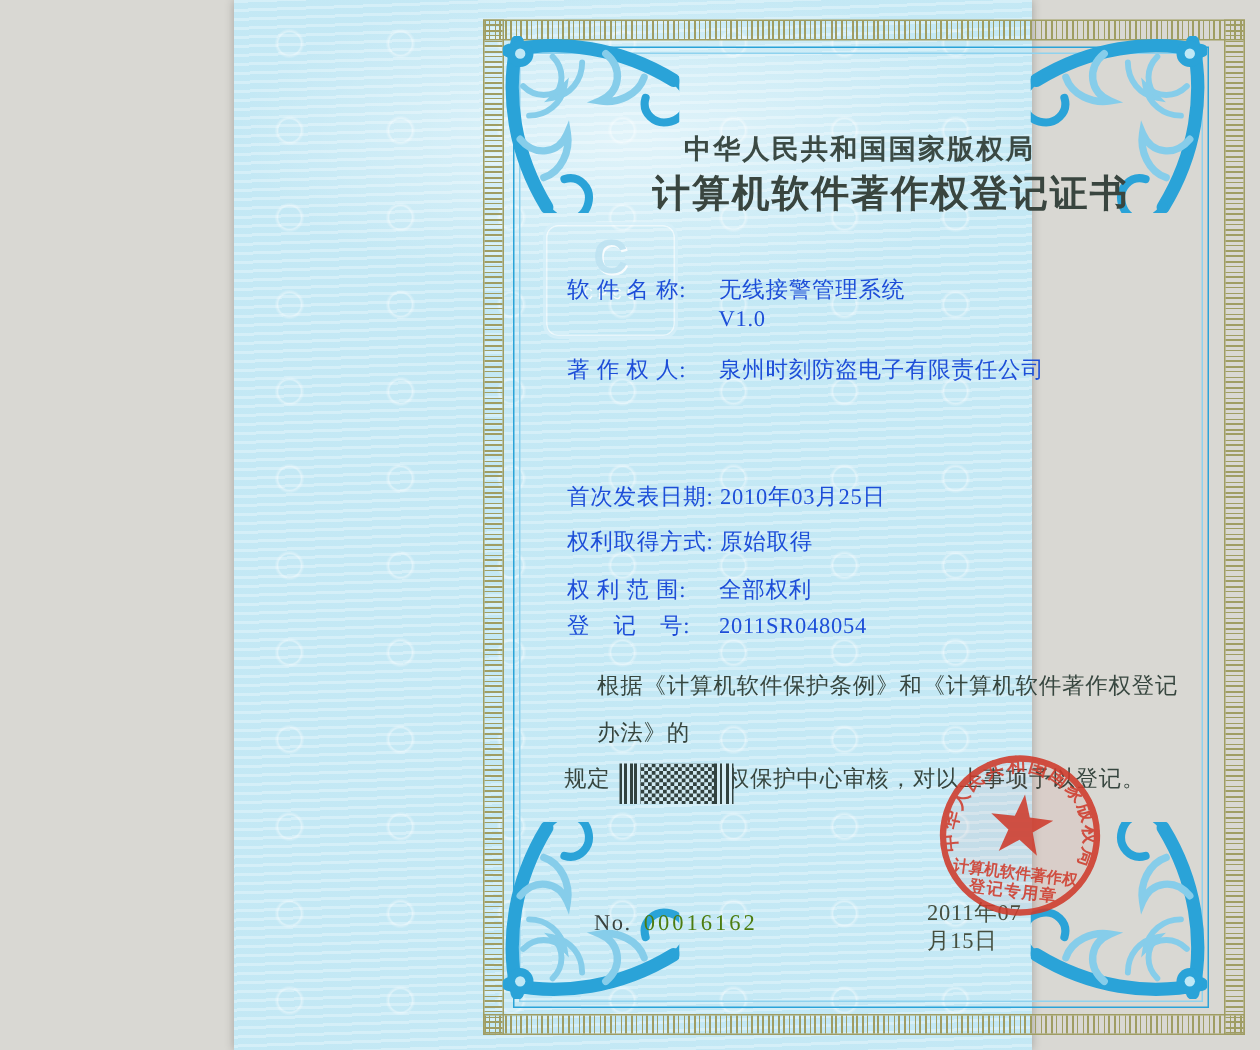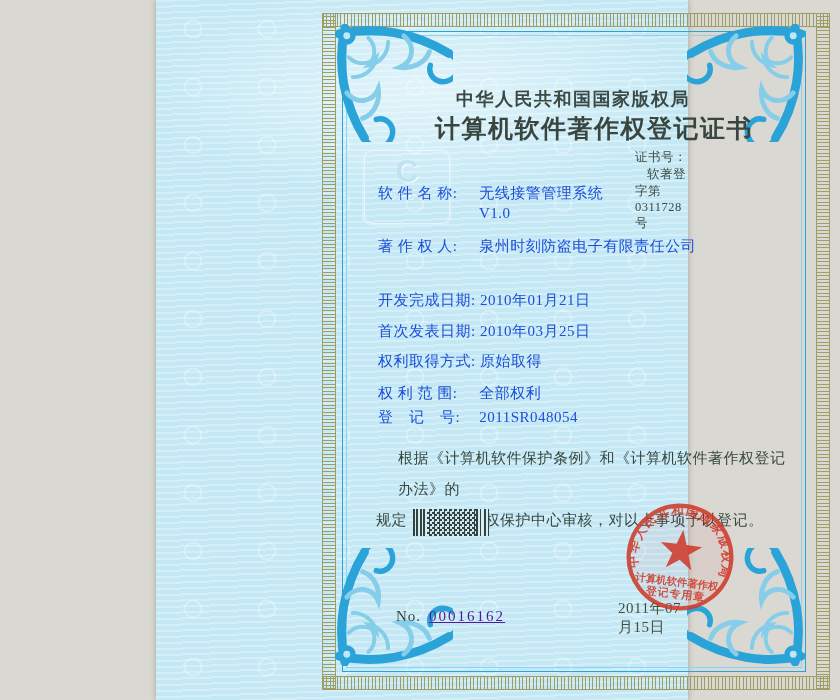--- a/index.html
+++ b/index.html
@@ -50,21 +50,21 @@
              text-shadow:1px 1px 0 #fff;}
   .emboss .cap{font-size:11px;letter-spacing:3px;margin-top:-2px;font-family:Liberation Mono, monospace;
                text-shadow:1px 1px 0 #fff;}
   
   .barcode{position:absolute;left:257px;top:509px;width:76px;height:27px;display:flex;}
   .bc-l{width:14px;background:repeating-linear-gradient(90deg,#32423f 0 2px,#d6eef6 2px 3px,#32423f 3px 5px,#d6eef6 5px 7px);}
   .bc-m{flex:1;background:repeating-conic-gradient(#32423f 0% 25%, #cfe9f2 0% 50%);background-size:5px 5px;}
   .bc-r{width:13px;background:repeating-linear-gradient(90deg,#32423f 0 2px,#d6eef6 2px 4px,#32423f 4px 5px,#d6eef6 5px 8px);}
   
   .serial{position:absolute;left:240px;top:608px;font-size:15px;color:#3a423e;letter-spacing:1px;}
-  .serial .num{color:#4c1d95;margin-left:8px;letter-spacing:2px;text-decoration:underline;}
+  .serial .num{color:#4d7c0f;margin-left:8px;letter-spacing:2px;}
   
   .issue-date{position:absolute;left:462px;top:599px;font-size:15px;font-weight:normal;
               color:#454f3f;letter-spacing:.5px;}
   .seal{position:absolute;left:467px;top:500px;width:114px;height:114px;transform:rotate(7deg);opacity:.88;}
   .seal text{font-family:"Liberation Sans","DejaVu Sans",sans-serif;font-weight:bold;fill:#cf3a2b;}
 </style>
 </head>
 <body>
 
 <div class="stage">
@@ -105,44 +105,37 @@
       </svg>
     <svg class="corner c-bl">
         <use href="#cornerFlourish"></use>
       </svg>
     <svg class="corner c-br">
         <use href="#cornerFlourish"></use>
       </svg>
 
     <div class="authority">中华人民共和国国家版权局</div>
     <div class="title">计算机软件著作权登记证书</div>
-    <div class="certno">
-      <span>证书号：</span><span class="cv">软著登字第0311728号</span>
-    </div>
 
     <div class="emboss">
       <div class="c">C</div>
       <div class="cap">CPCC</div>
     </div>
 
     <div class="frow" style="top:184px">
       <span class="flab">软 件 名 称:</span>
       <span class="fval">无线接警管理系统</span>
     </div>
     <div class="frow" style="top:205px">
       <span class="flab"></span>
       <span class="fval">V1.0</span>
     </div>
     <div class="frow" style="top:237px">
       <span class="flab">著 作 权 人:</span>
       <span class="fval">泉州时刻防盗电子有限责任公司</span>
-    </div>
-    <div class="frow" style="top:291px">
-      <span class="flab">开发完成日期:</span>
-      <span class="fval">2010年01月21日</span>
     </div>
     <div class="frow" style="top:322px">
       <span class="flab">首次发表日期:</span>
       <span class="fval">2010年03月25日</span>
     </div>
     <div class="frow" style="top:384px">
       <span class="flab">权 利 范 围:</span>
       <span class="fval">全部权利</span>
     </div>
     <div class="frow" style="top:352px">

